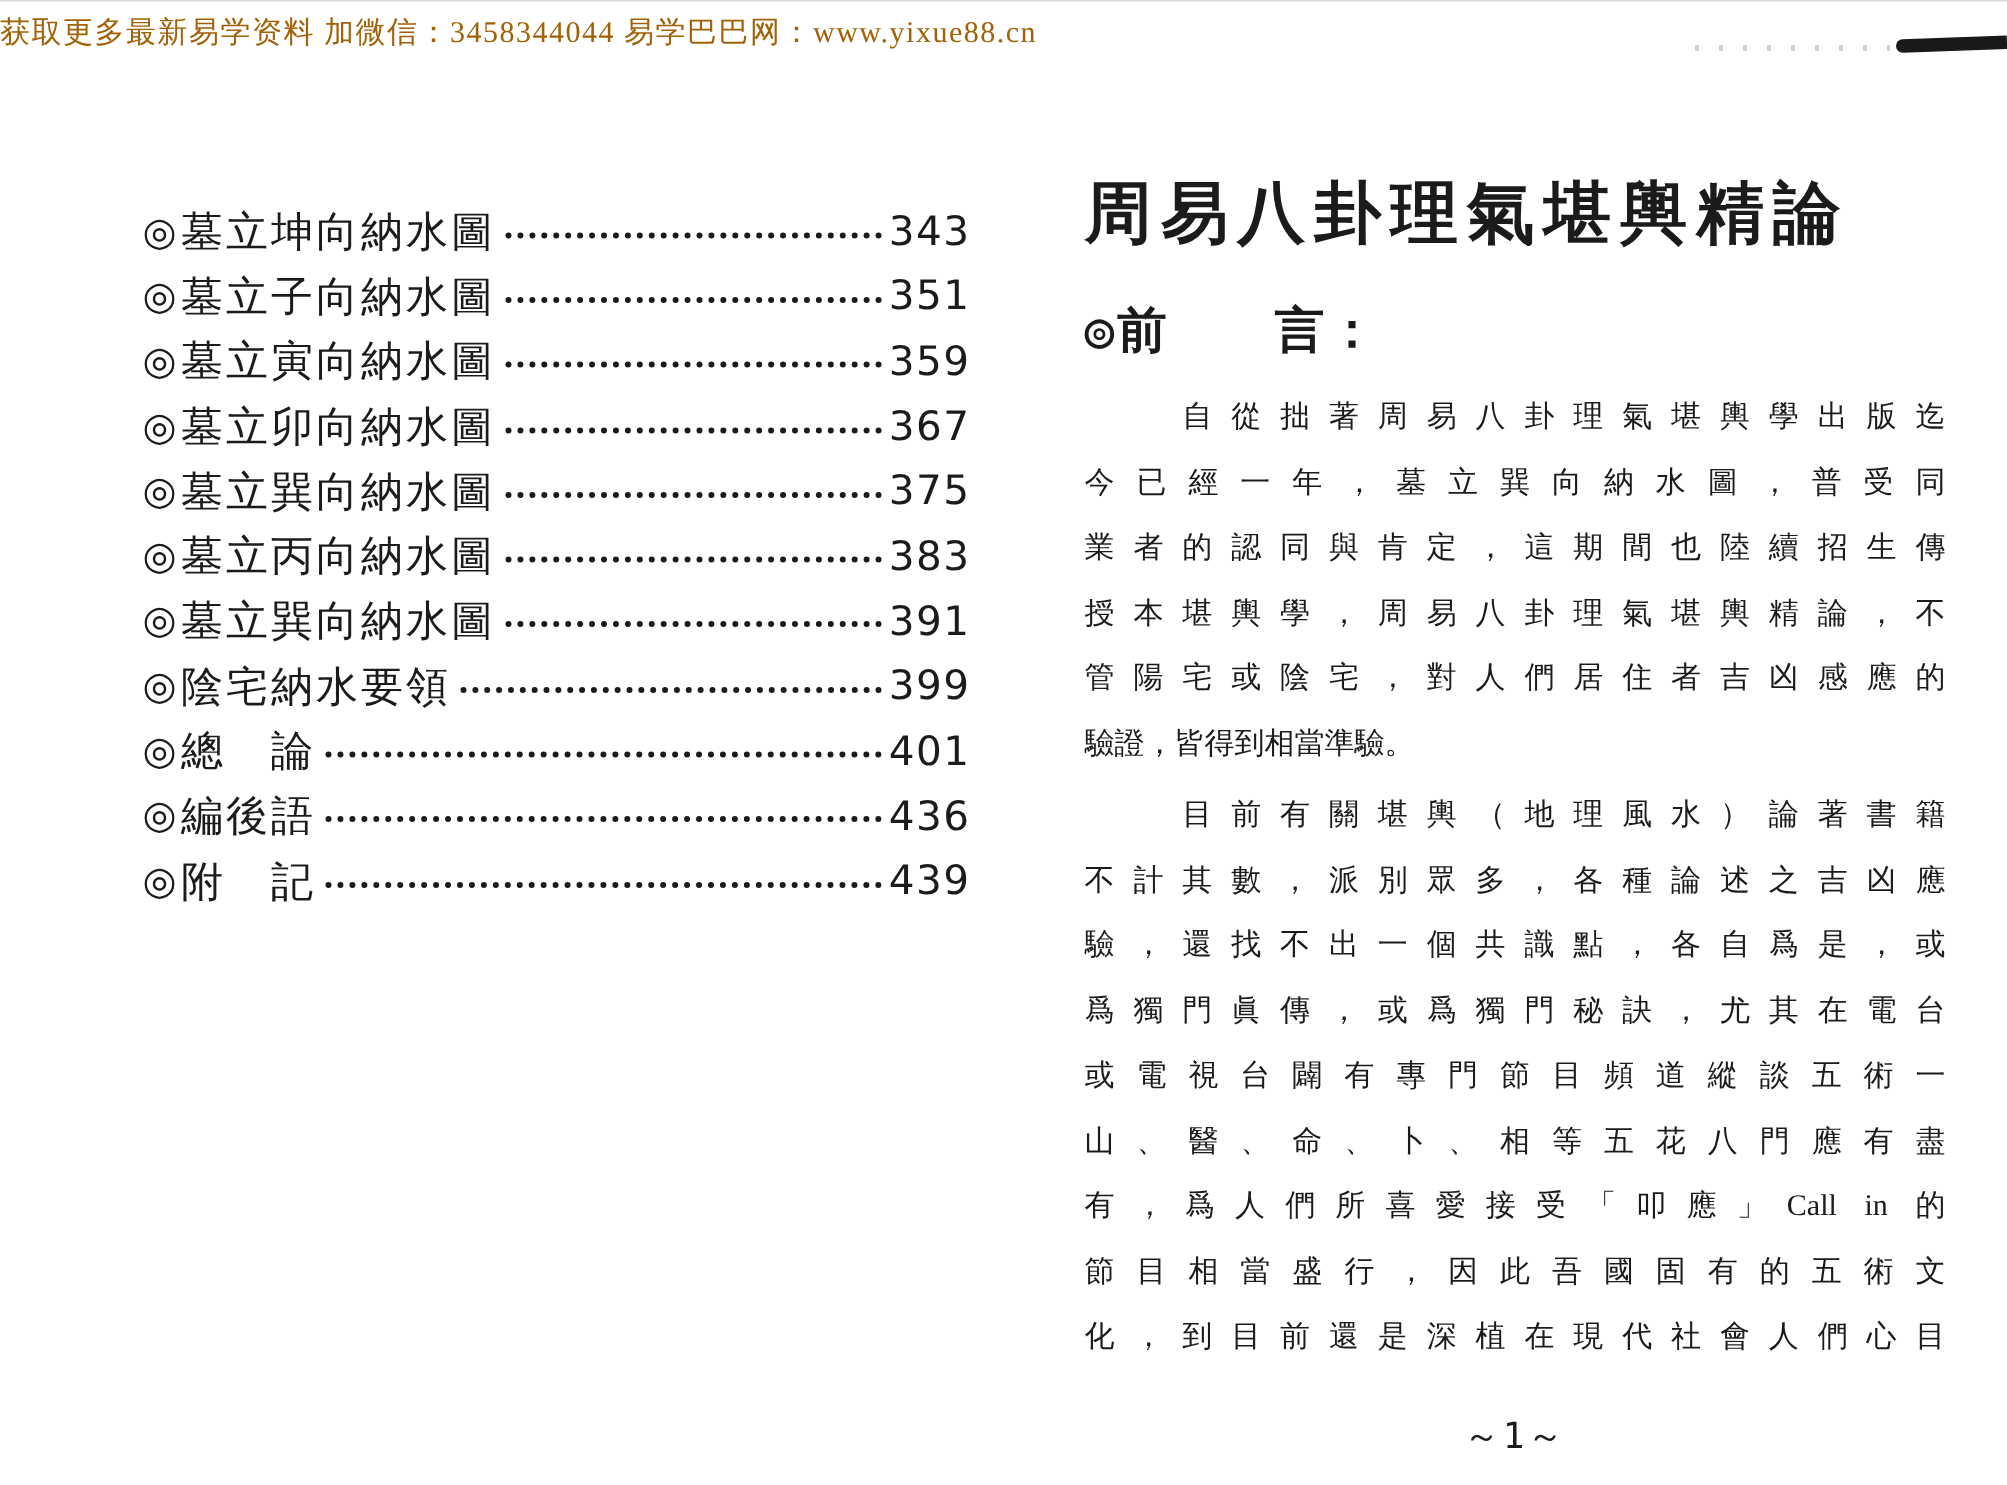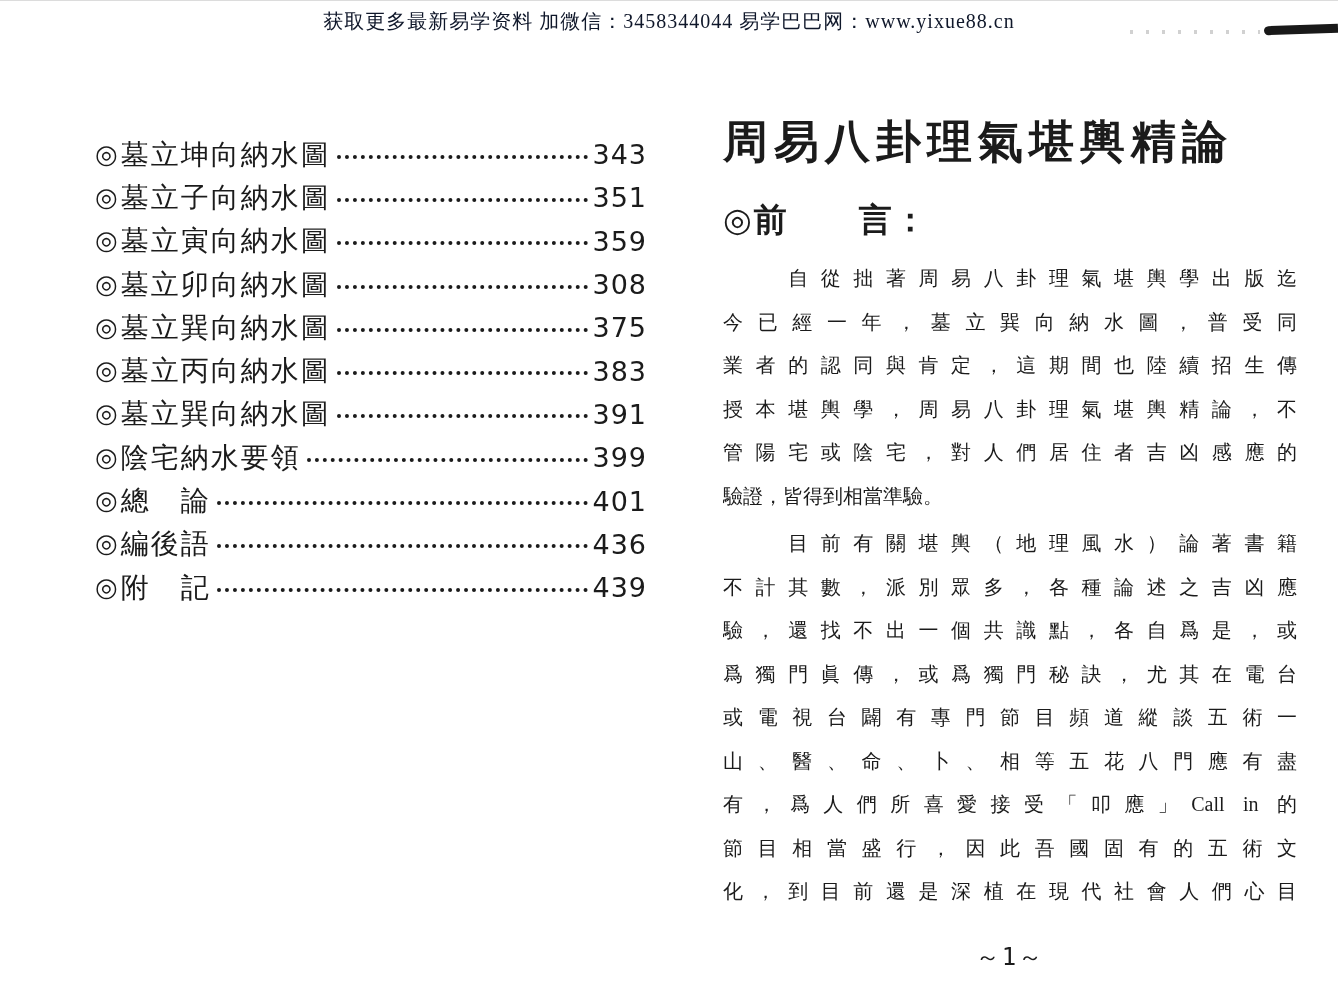--- a/index.html
+++ b/index.html
@@ -4,22 +4,22 @@
 <style>
   html, body { margin:0; padding:0; }
   body {
     width:1338px; height:990px; position:relative; overflow:hidden;
     background:#ffffff; color:#1b1b1b;
     font-family:"Liberation Serif","DejaVu Serif",serif;
   }
   .topline { position:absolute; top:0; left:0; width:1338px; height:1px; background:#dcdcdc; }
 
   .header {
-    position:absolute; top:8px; left:0; width:1338px; text-align:center;
-    font-size:20px; color:#0f172a; letter-spacing:1px; white-space:nowrap;
+    position:absolute; top:8px; left:0; width:1338px; 
+    font-size:20px; color:#a16207; letter-spacing:1px; white-space:nowrap;
   }
 
   .smudge {
     position:absolute; top:25px; right:0; width:74px; height:9px;
     background:#191919; border-radius:5px 0 0 5px; transform:rotate(-2deg);
   }
   .smudge-trail {
     position:absolute; top:30px; right:78px; width:130px; height:4px; opacity:.45;
     background:repeating-linear-gradient(90deg,#999 0 3px,transparent 3px 16px);
   }
@@ -40,20 +40,21 @@
 
   
   .content { position:absolute; left:723px; top:112px; width:574px; }
   .title {
     margin:0 0 26px 0; text-align:left;
     font-size:45px; font-weight:bold; letter-spacing:6px; white-space:nowrap;
   }
   .section-head {
     font-size:33px; font-weight:600; letter-spacing:2px; margin:0 0 14px 0;
     white-space:nowrap;
+    font-family:Liberation Mono, monospace;
   }
   .para .line {
     font-size:20px; line-height:43.5px; height:43.5px; overflow:hidden;
     text-align:justify; text-align-last:justify; text-justify:inter-character;
   }
   .para .line.short { text-align-last:left; }
   .para2 { margin-top:4px; }
 
   .footer {
     position:absolute; left:723px; top:941px; width:574px; text-align:center;
@@ -89,21 +90,21 @@
     <div class="toc-row">
       <span class="toc-bullet">◎</span>
       <span class="toc-label">墓立寅向納水圖</span>
       <span class="toc-leader"></span>
       <span class="toc-page">359</span>
     </div>
     <div class="toc-row">
       <span class="toc-bullet">◎</span>
       <span class="toc-label">墓立卯向納水圖</span>
       <span class="toc-leader"></span>
-      <span class="toc-page">308</span>
+      <span class="toc-page">367</span>
     </div>
     <div class="toc-row">
       <span class="toc-bullet">◎</span>
       <span class="toc-label">墓立巽向納水圖</span>
       <span class="toc-leader"></span>
       <span class="toc-page">375</span>
     </div>
     <div class="toc-row">
       <span class="toc-bullet">◎</span>
       <span class="toc-label">墓立丙向納水圖</span>

